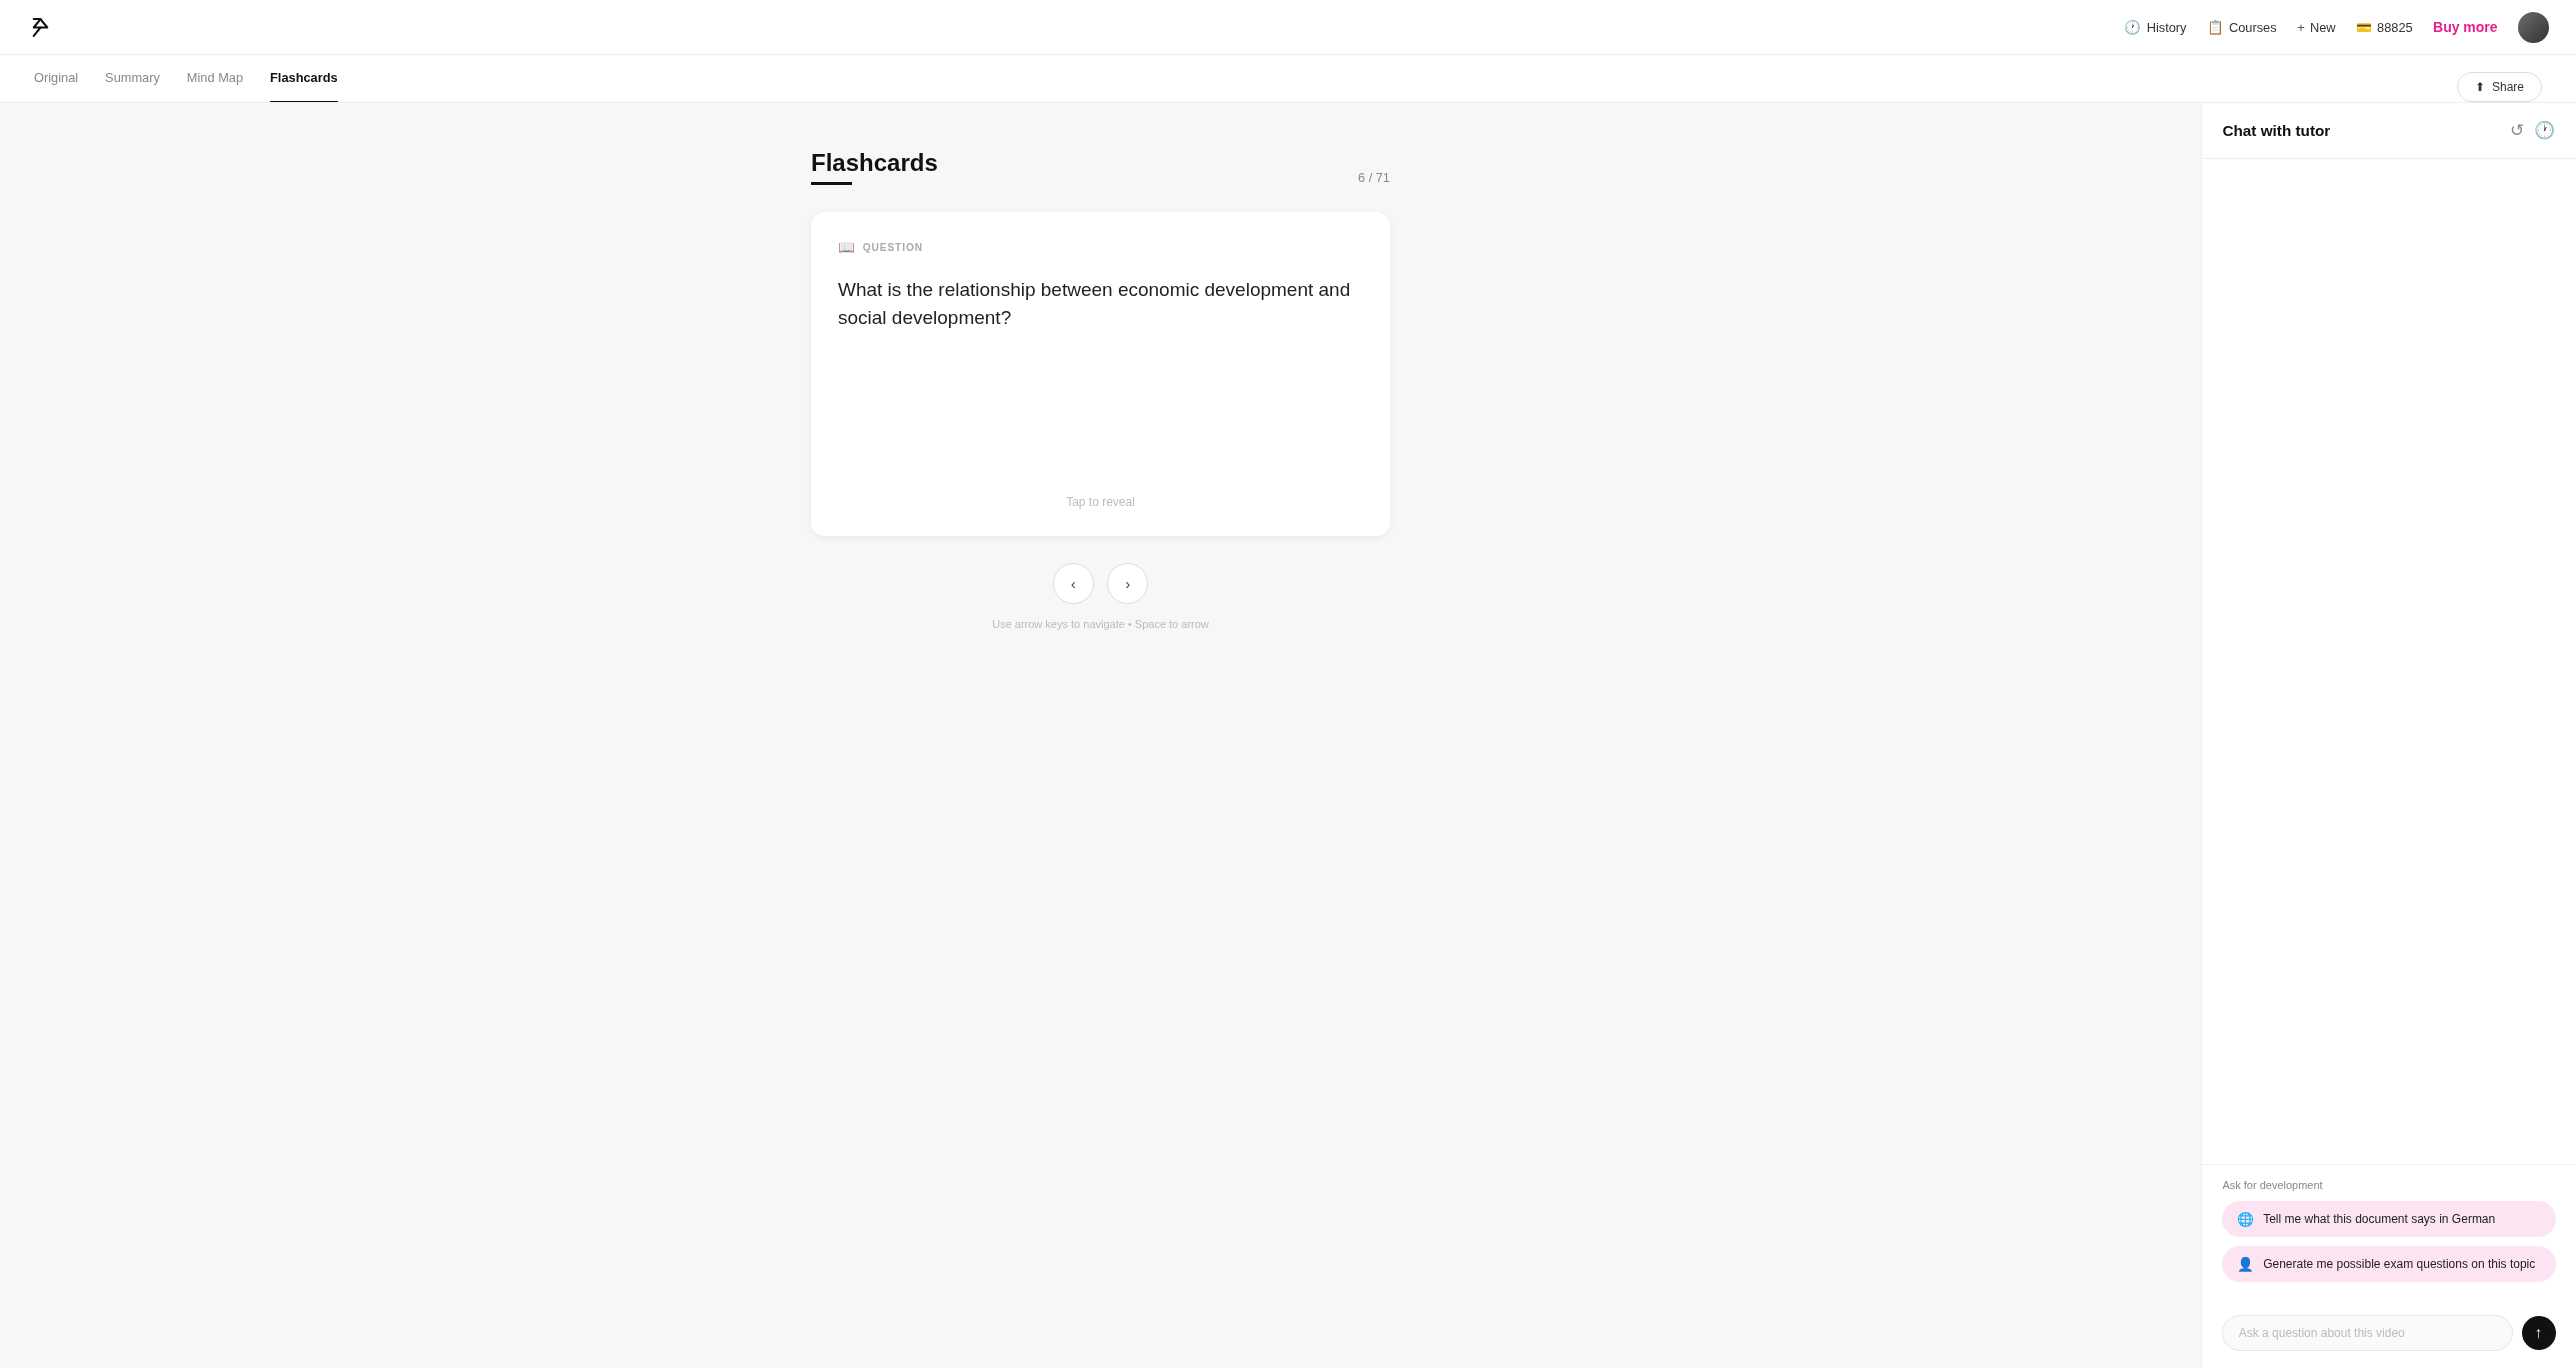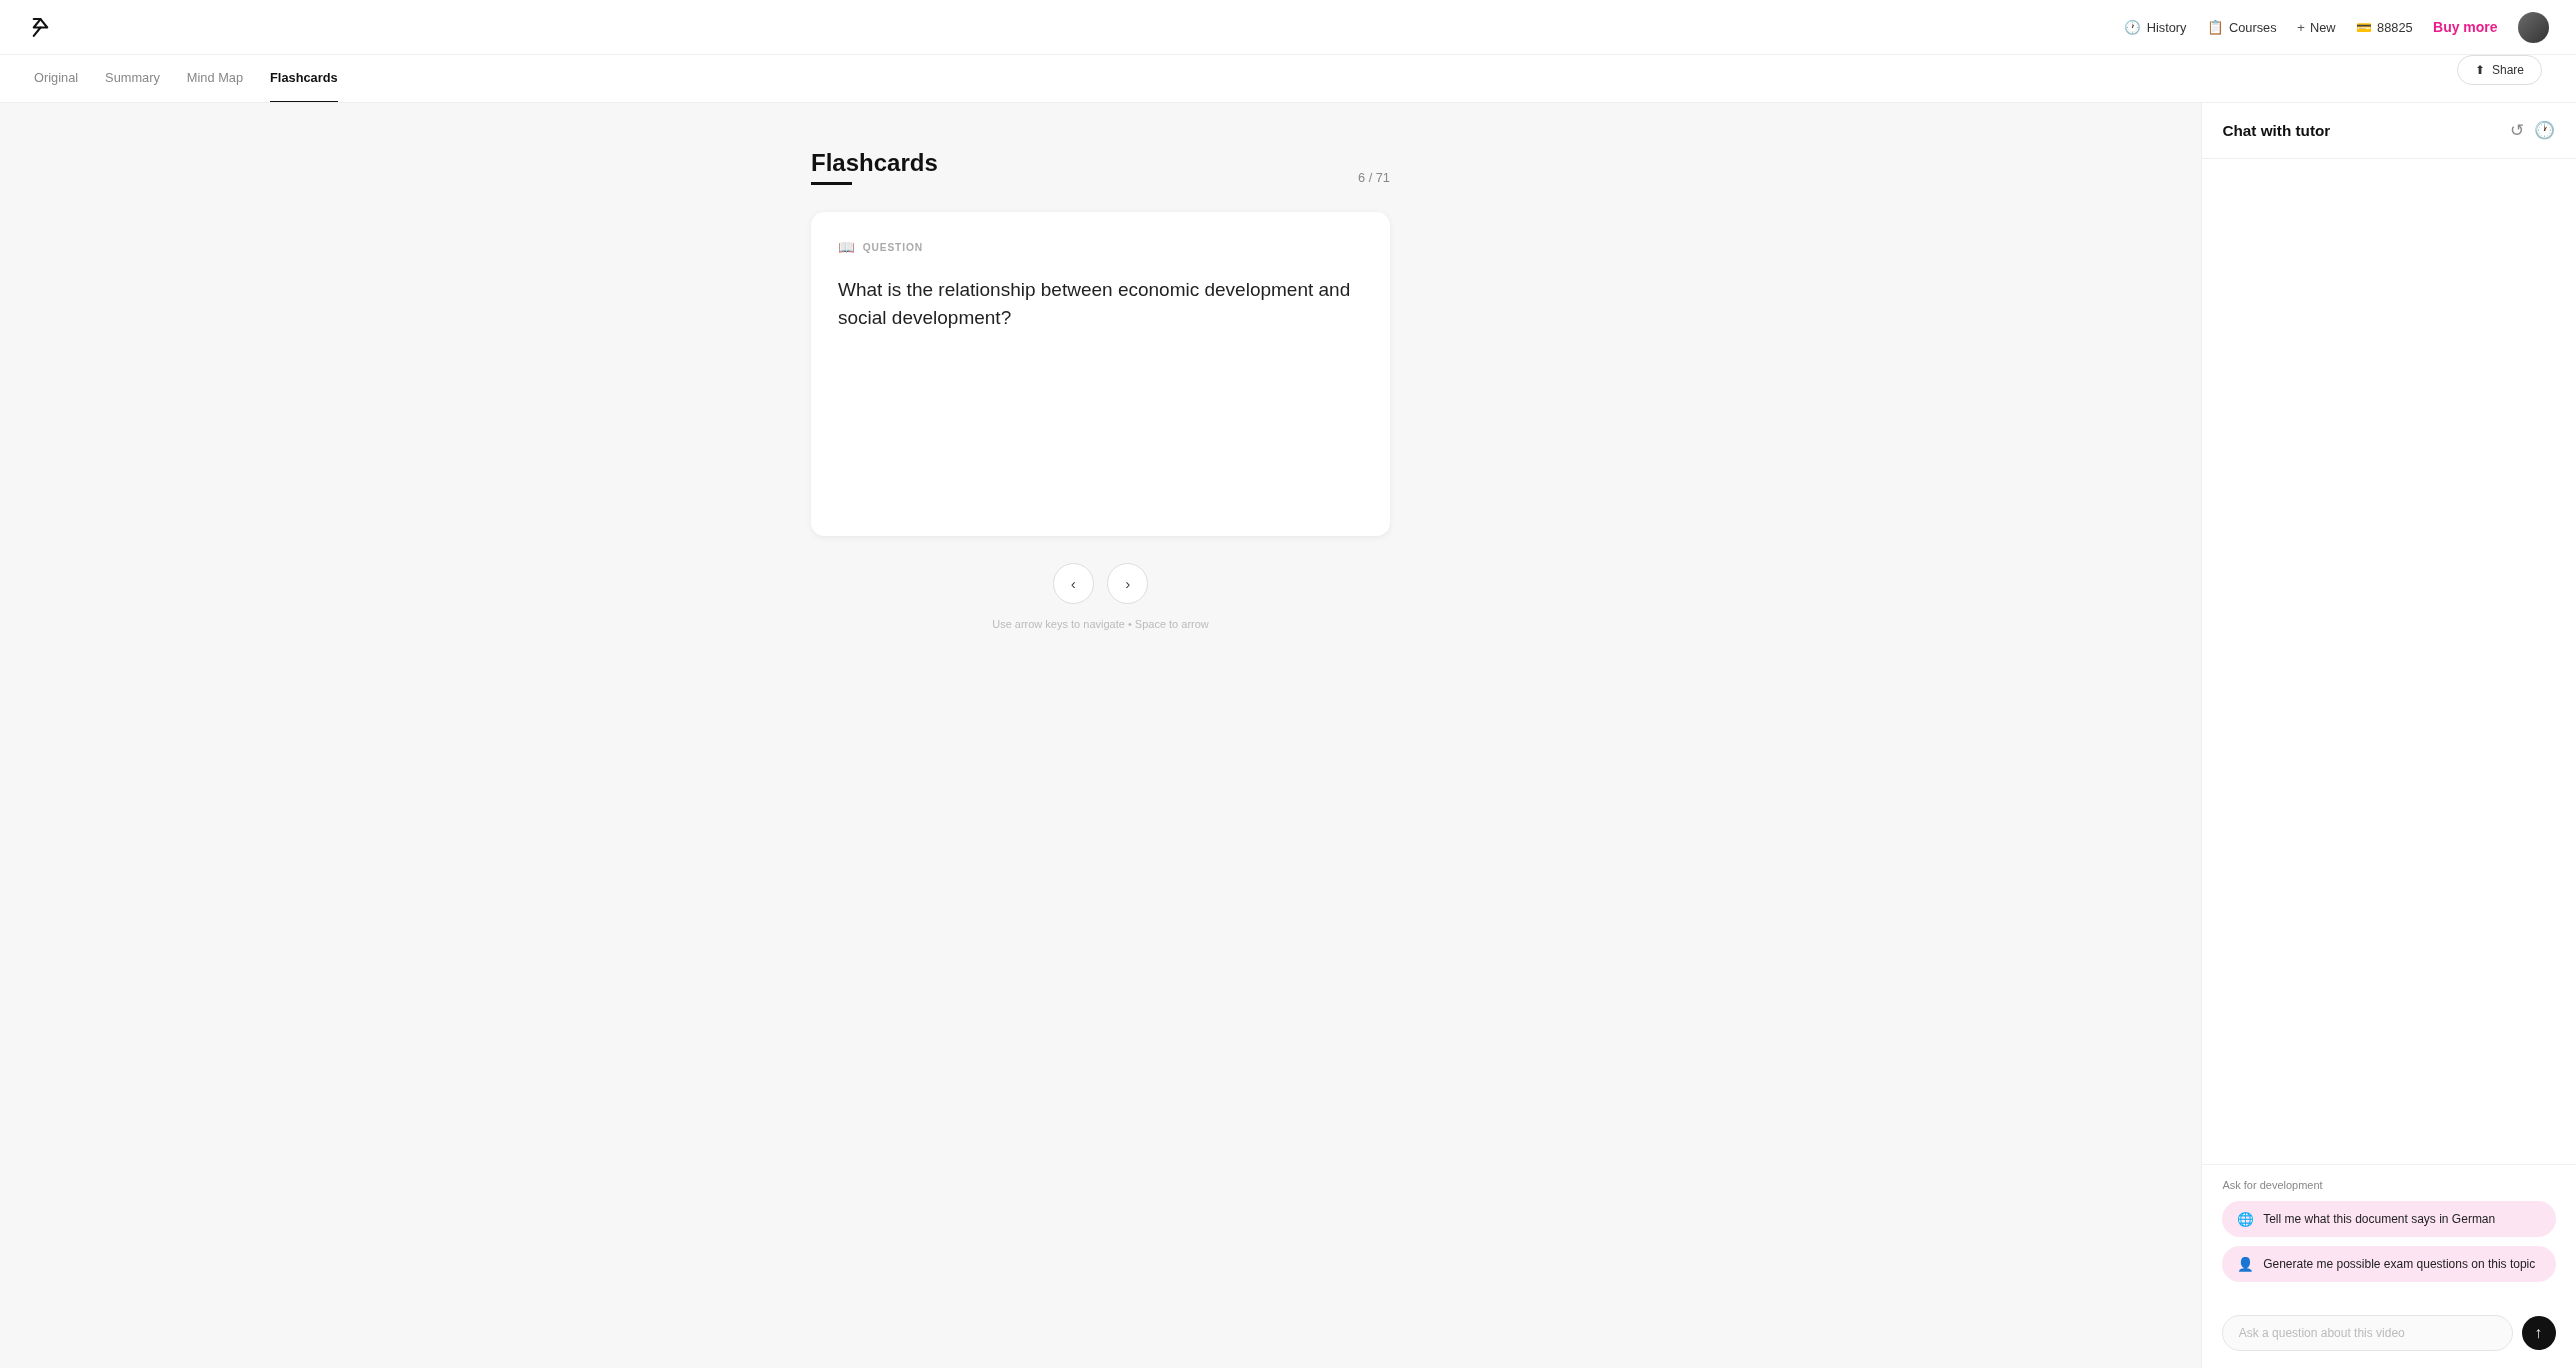--- a/index.html
+++ b/index.html
@@ -32,21 +32,21 @@
     .avatar {
       width: 31px; height: 31px; border-radius: 50%; background: #888;
       overflow: hidden; cursor: pointer;
       background: linear-gradient(135deg, #6b6b6b 0%, #333 100%);
     }
 
     
     .tab-bar {
       background: #fff;
       display: flex;
-      align-items: flex-start;
+      align-items: flex-end;
       justify-content: space-between;
       padding: 0 34px;
       border-bottom: 0.9px solid #eee;
       height: 48px;
     }
     .tabs { display: flex; align-items: center; gap: 27px; height: 100%; }
     .tab {
       font-size: 12.8px; color: #888; cursor: pointer;
       height: 100%; display: flex; align-items: center;
       border-bottom: 1.7px solid transparent;
@@ -302,20 +302,21 @@
     </div>
 
     <div class="flashcard">
       <div>
         <div class="card-label">
           <span class="book-icon">📖</span>
           <span>QUESTION</span>
         </div>
         <div class="card-question">What is the relationship between economic development and social development?</div>
       </div>
+      <div class="tap-reveal">Tap to reveal</div>
     </div>
 
     <div class="card-controls">
       <div class="nav-buttons">
         <button class="nav-btn">‹</button>
         <button class="nav-btn">›</button>
       </div>
       <div class="key-hint">Use arrow keys to navigate • Space to arrow</div>
     </div>
   </div>

